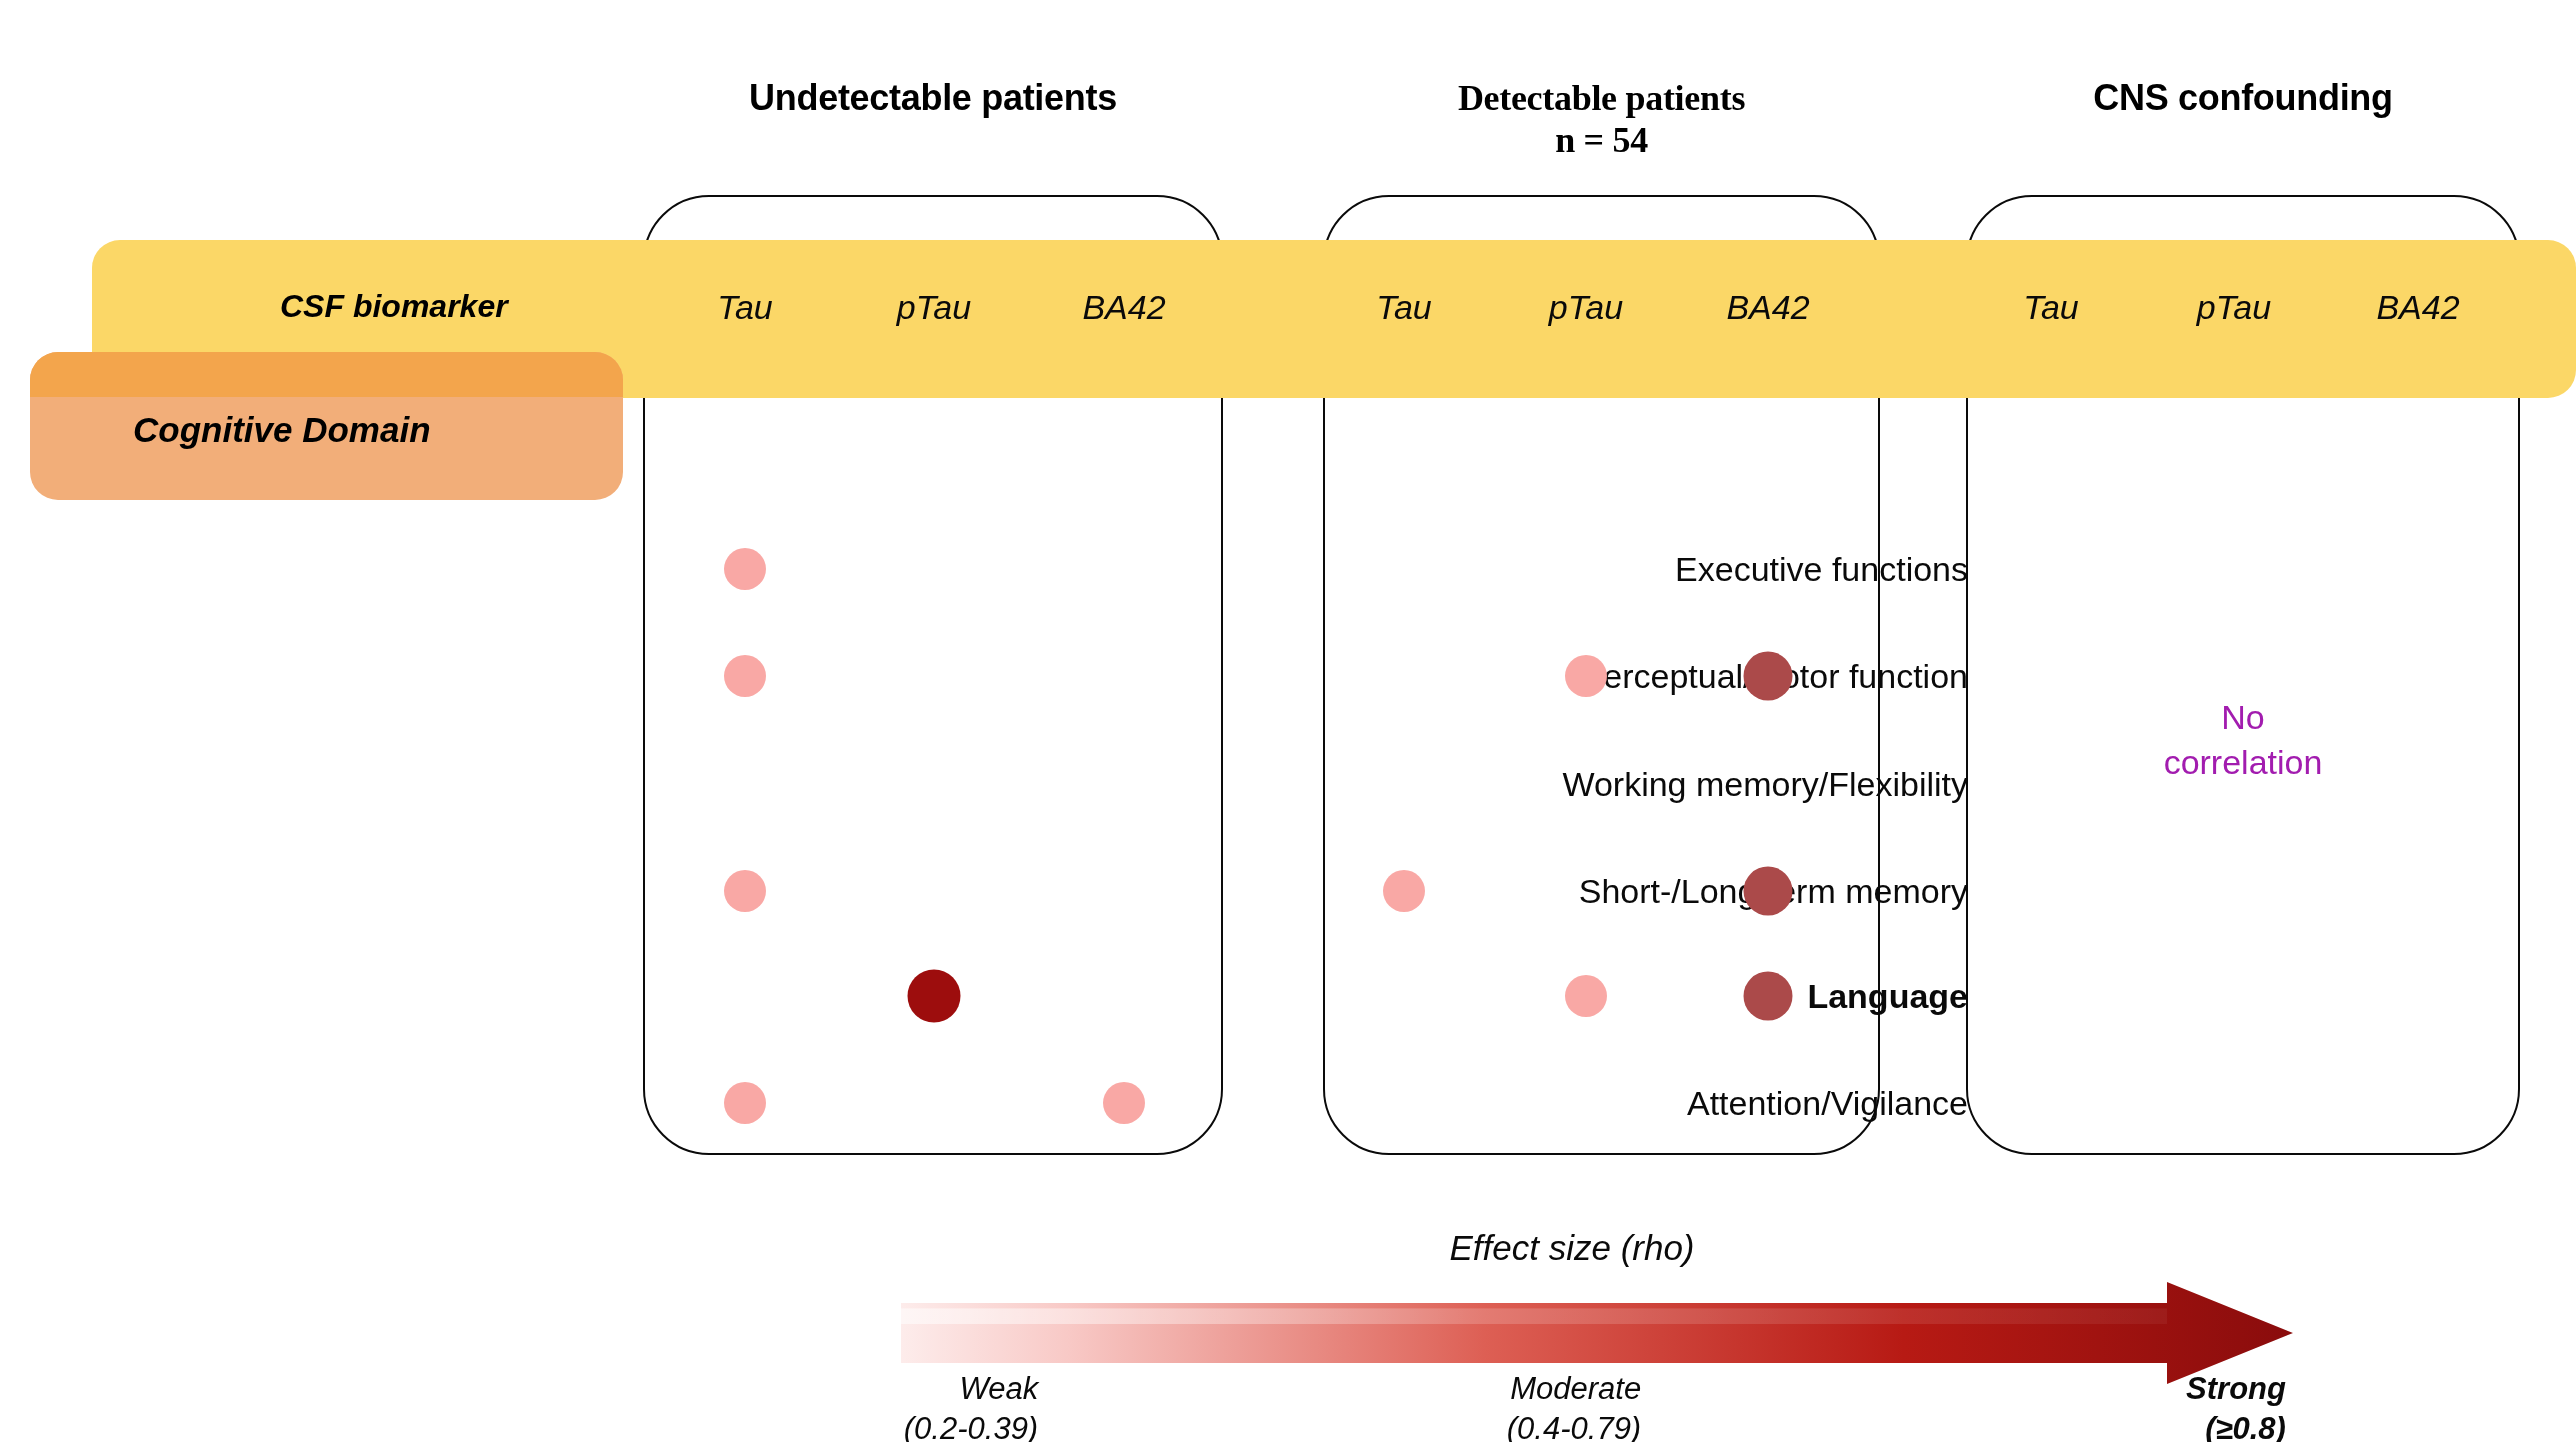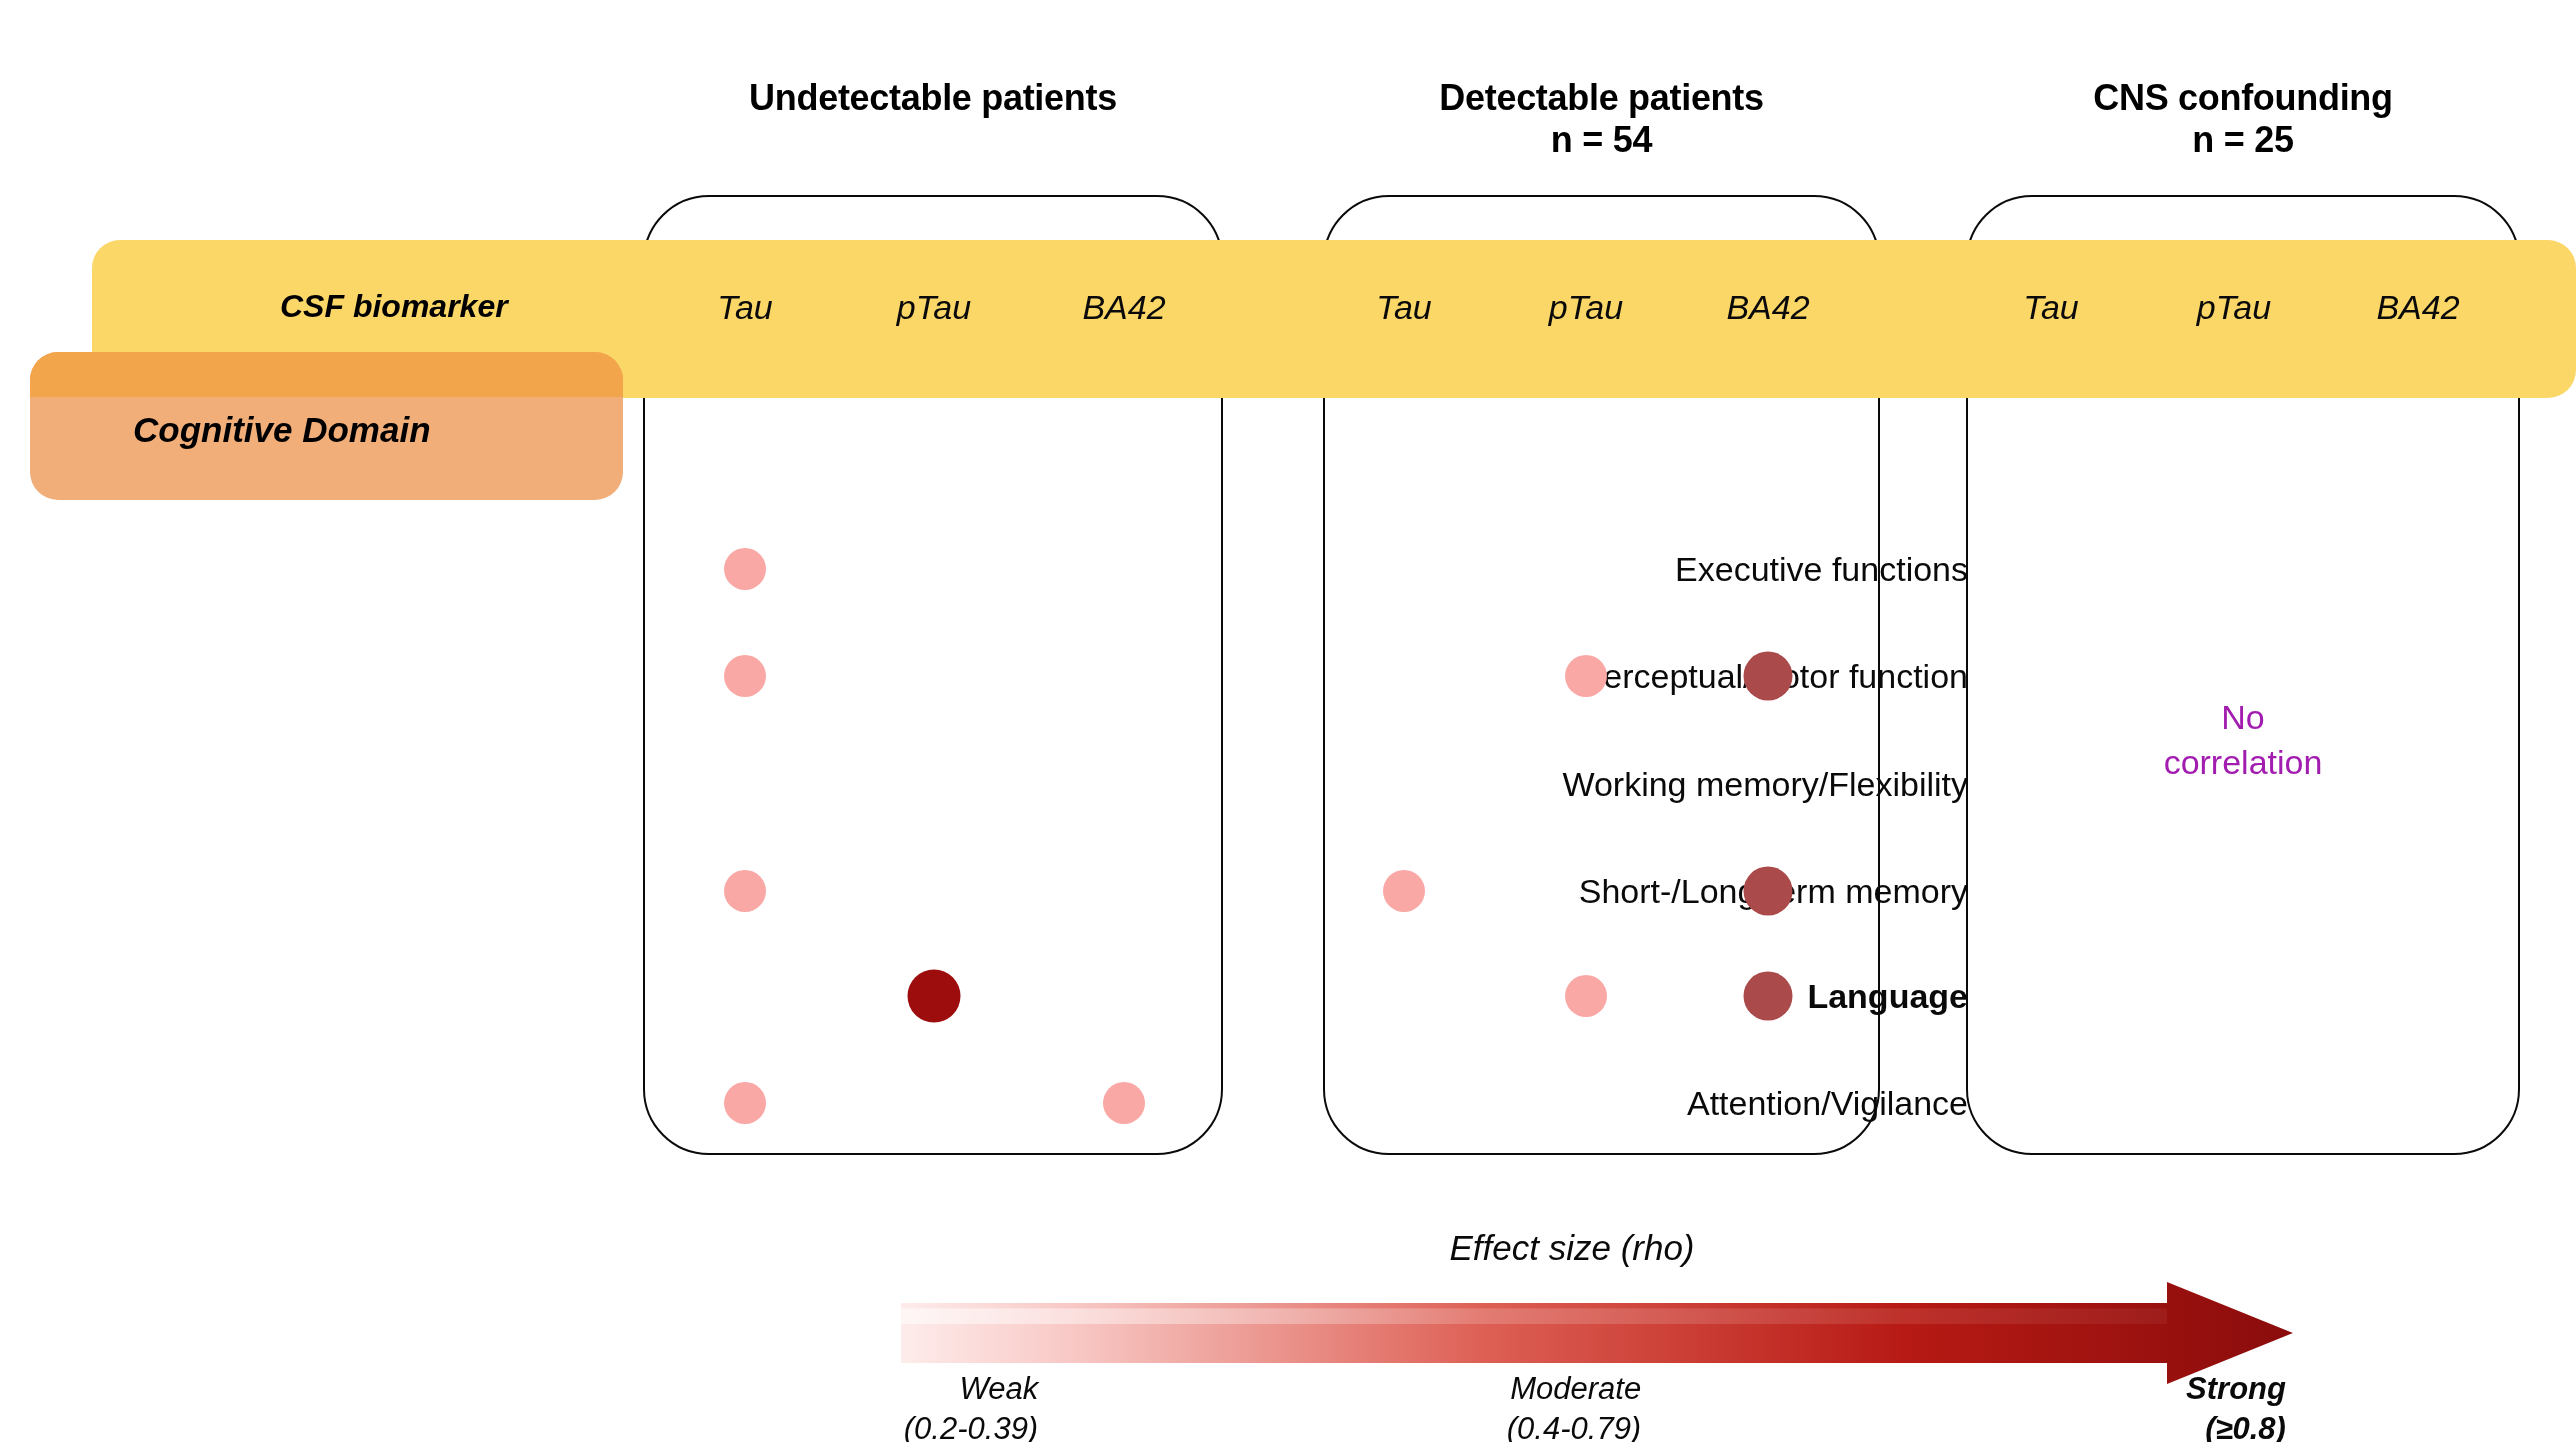--- a/index.html
+++ b/index.html
@@ -151,27 +151,26 @@
 
 <div id="figure">
 
   <div class="panel-box" style="left:643px; top:151px; width:580px; height:960px;"></div>
   <div class="panel-box" style="left:1323px; top:151px; width:557px; height:960px;"></div>
   <div class="panel-box" style="left:1966px; top:151px; width:554px; height:960px;"></div>
 
   <div class="group-header" style="left:643px; top:33px; width:580px;">
     <span class="gh-title">Undetectable patients</span>
   </div>
-  <div class="group-header" style="left:1323px; top:33px; width:557px;">
+  <div class="group-header" style="left:1323px; top:33px; width:557px;font-family:Liberation Serif, serif;">
     <span class="gh-title">Detectable patients</span>
     <span class="gh-n">n = 54</span>
   </div>
   <div class="group-header" style="left:1966px; top:33px; width:554px;">
     <span class="gh-title">CNS confounding</span>
-    <span class="gh-n">n = 25</span>
   </div>
 
   <div class="csf-band" style="left:92px; top:196px; width:2484px; height:158px;"></div>
   <div class="csf-band-label" style="left:280px; top:244px;">CSF biomarker</div>
 
   <div class="biomarker-label" style="left:745px; top:244px;">Tau</div>
   <div class="biomarker-label" style="left:934px; top:244px;">pTau</div>
   <div class="biomarker-label" style="left:1124px; top:244px;">BA42</div>
 
   <div class="biomarker-label" style="left:1404px; top:244px;">Tau</div>

